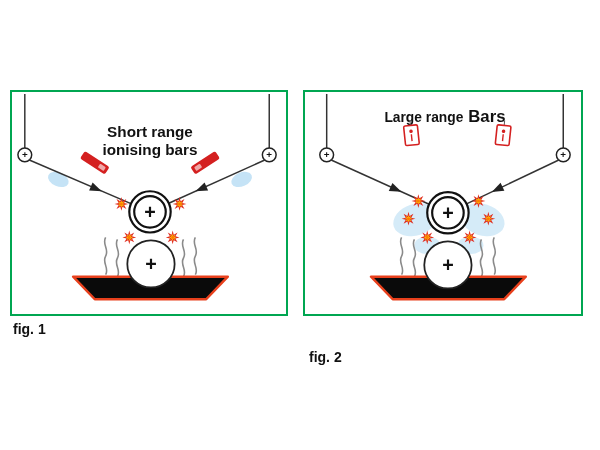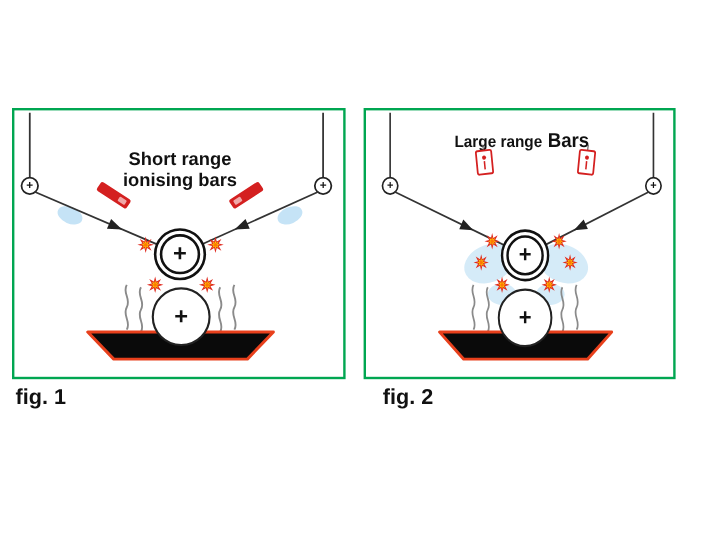--- a/index.html
+++ b/index.html
@@ -13,30 +13,30 @@
   }
   .panel{
     position:absolute;
     top:90px;
     height:226px;
     border:2px solid #00a651;
     background:#ffffff;
     box-sizing:border-box;
   }
   #panel-1{left:10px;width:278px;}
-  #panel-2{left:303px;width:260px;}
+  #panel-2{left:303px;width:280px;}
   .panel svg{display:block;width:100%;height:100%;}
   .caption{
     position:absolute;
     top:321px;
-    font-size:18px;
+    font-size:14px;
     color:#111;
   }
   #caption-1{left:13px;}
-  #caption-2{left:319px;}
+  #caption-2{left:309px;margin-top:28px;}
   text{fill:#111;}
 </style>
 </head>
 <body>
 
 <div id="stage">
 
   <div class="panel" id="panel-1">
     <svg viewBox="0 0 278 226" preserveAspectRatio="none">
       <defs>

